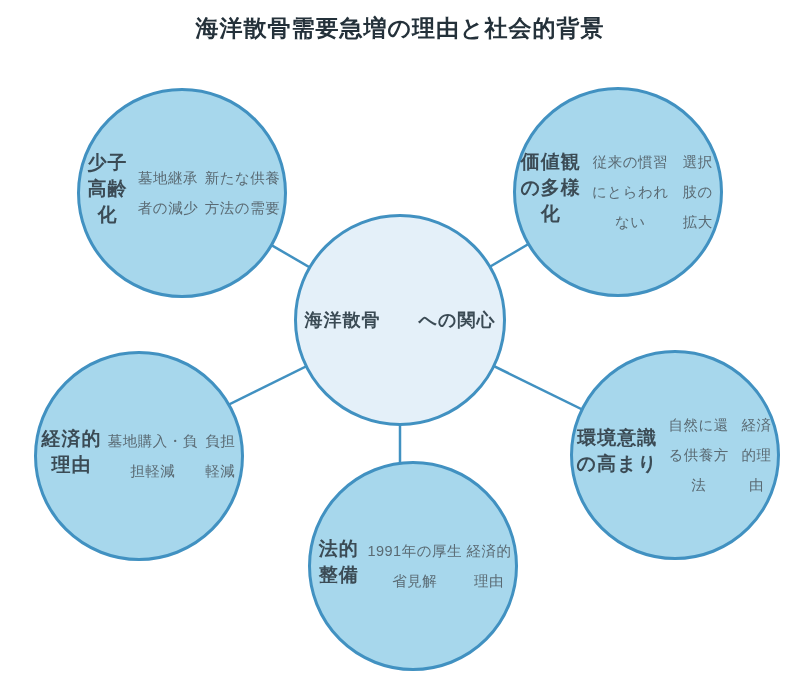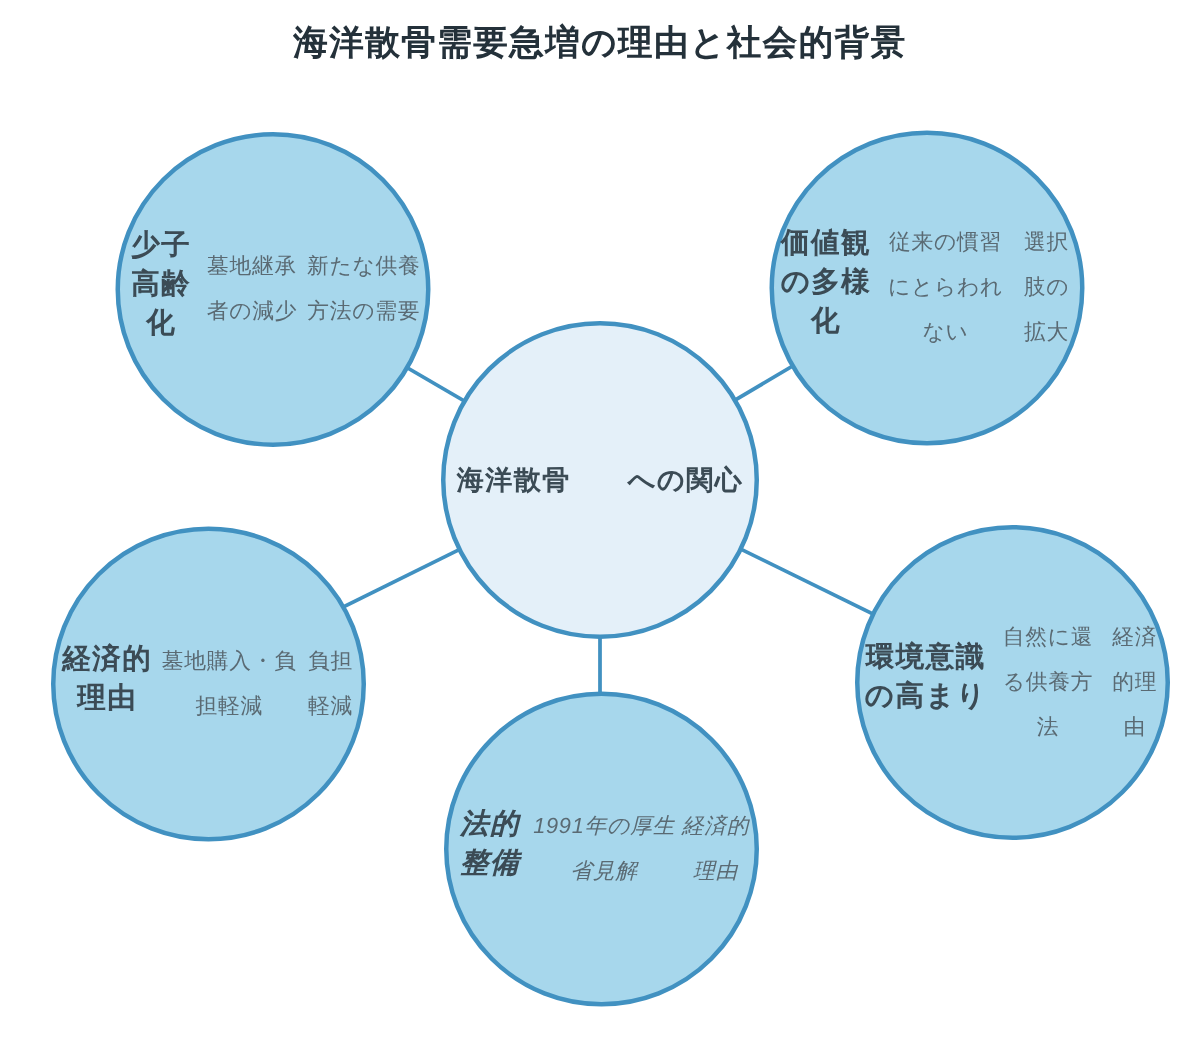--- a/index.html
+++ b/index.html
@@ -56,21 +56,21 @@
   }
   .center-node {
     width: 212px; height: 212px;
     background: var(--center-fill);
     left: 294px; top: 214px; gap: 38px;
   }
   .pos-topleft  { left: 77px;  top: 88px;  }
   .pos-topright { left: 513px; top: 87px;  }
   .pos-left     { left: 34px;  top: 351px; }
   .pos-right    { left: 570px; top: 350px; text-align: center; }
-  .pos-bottom   { left: 296px; top: 461px; font-style: italic; }
+  .pos-bottom   { left: 308px; top: 461px; }
   .node-title {
     font-size: 19px;
     font-weight: bold;
     color: var(--heading-color);
     margin-bottom: 8px;
     letter-spacing: 1px;
   }
   .node-line {
     font-size: 14.5px;
     color: var(--body-color);

